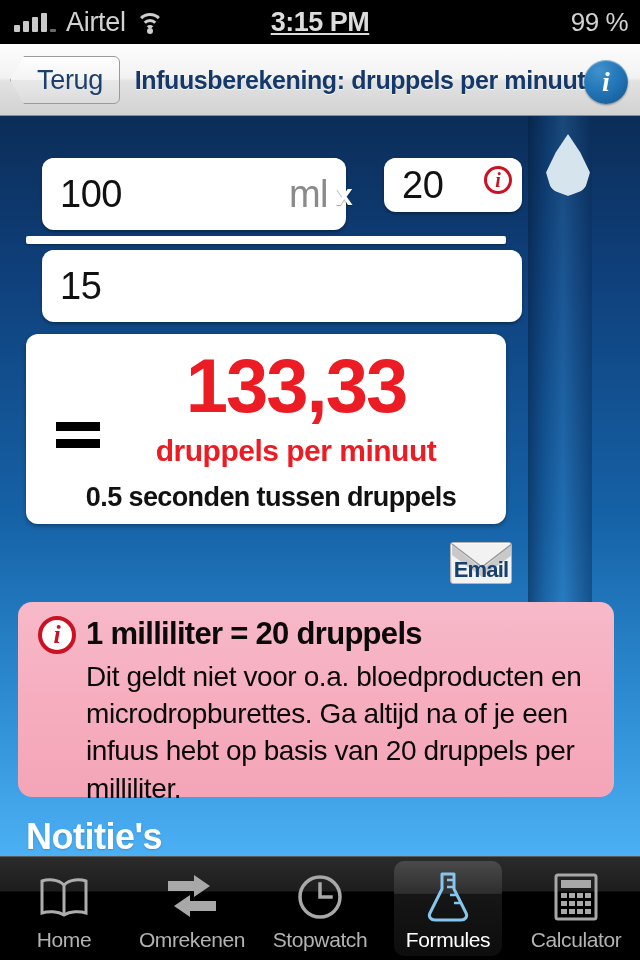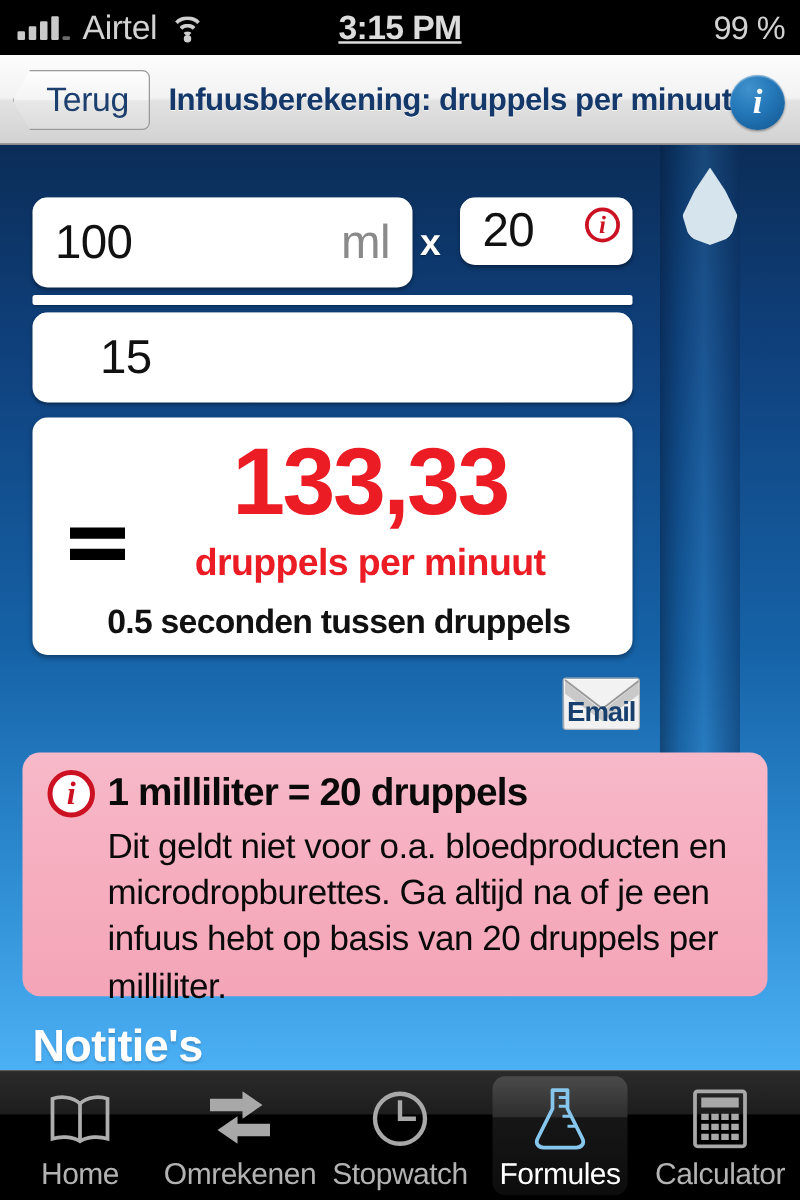--- a/index.html
+++ b/index.html
@@ -103,32 +103,32 @@
     border-radius:50% 50% 50% 50% / 62% 62% 38% 38%;
     clip-path:polygon(50% 0%, 78% 30%, 100% 62%, 88% 90%, 50% 100%, 12% 90%, 0 62%, 22% 30%);
     box-shadow:0 2px 4px rgba(0,0,0,.3);
   }
 
   .field {
     position:absolute;
     background:#fff;
     border-radius:12px;
     box-shadow:0 2px 3px rgba(0,0,0,.35), inset 0 1px 0 rgba(255,255,255,.9);
-    display:flex; align-items:center;
+    display:flex; align-items:center;margin-left:16px;
   }
   .field .val {
     font-size:38px; color:#111; padding-left:18px; letter-spacing:-0.5px;
   }
   .field .unit {
     margin-left:auto; padding-right:18px;
     font-size:38px; color:#8a8a8a; letter-spacing:-0.5px;
   }
   #f-volume { left:26px; top:42px; width:304px; height:72px; }
   #f-factor { left:368px; top:42px; width:138px; height:54px; }
-  #f-time   { left:26px; top:134px; width:480px; height:72px;padding-left:36px; }
+  #f-time   { left:26px; top:134px; width:480px; height:72px; }
 
   .times {
     position:absolute; left:336px; top:62px;
     color:#fff; font-size:30px; font-weight:600;
     text-shadow:0 1px 1px rgba(0,0,0,.4);
   }
   .red-i {
     position:absolute; right:10px; top:8px;
     width:28px; height:28px; border-radius:50%;
     border:3px solid #cc1122; color:#cc1122;
@@ -218,21 +218,21 @@
     background:linear-gradient(to bottom,#2b2b2b 0%,#1d1d1d 33%,#000 34%,#000 100%);
     border-top:1px solid #5b5b5b;
     display:flex;
   }
   .tab {
     flex:1; position:relative;
     display:flex; flex-direction:column; align-items:center; justify-content:center;
     gap:4px; padding-top:4px;
   }
   .tab .tabicon { height:54px; display:flex; align-items:center; justify-content:center; }
-  .tab .tablabel { font-size:24px; color:#b3b3b3; letter-spacing:-0.4px; }
+  .tab .tablabel { font-size:21px; color:#b3b3b3; letter-spacing:-0.4px; }
   .tab.active .tablabel { color:#fff; }
   .tab.active::before {
     content:""; position:absolute; left:10px; right:10px; top:4px; bottom:4px;
     background:linear-gradient(to bottom,#4a4a4a 0%,#2e2e2e 34%,#161616 35%,#0d0d0d 100%);
     border-radius:10px; z-index:0;
   }
   .tab .tabicon, .tab .tablabel { position:relative; z-index:1; }
 </style>
 </head>
 <body>

